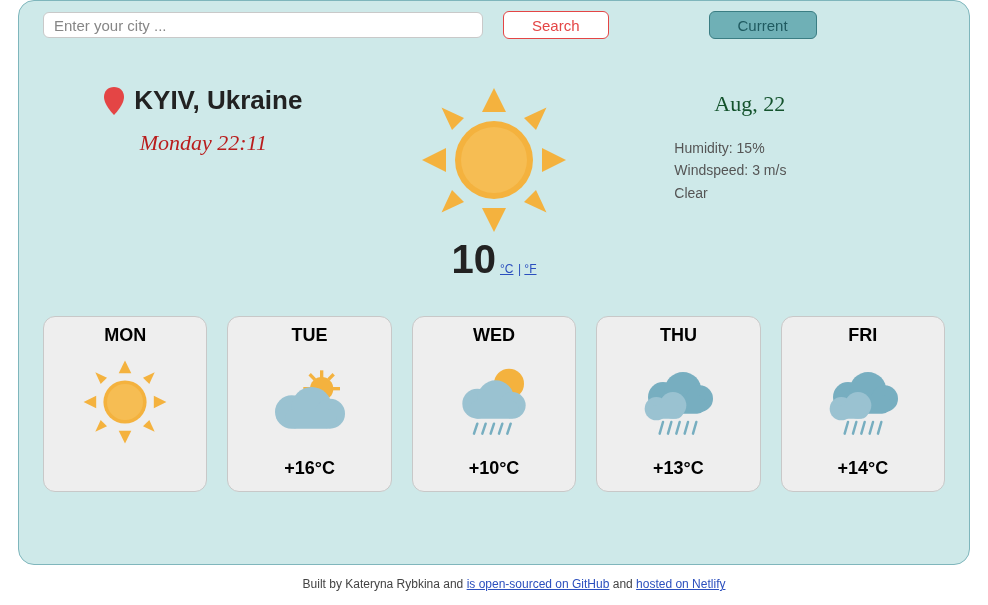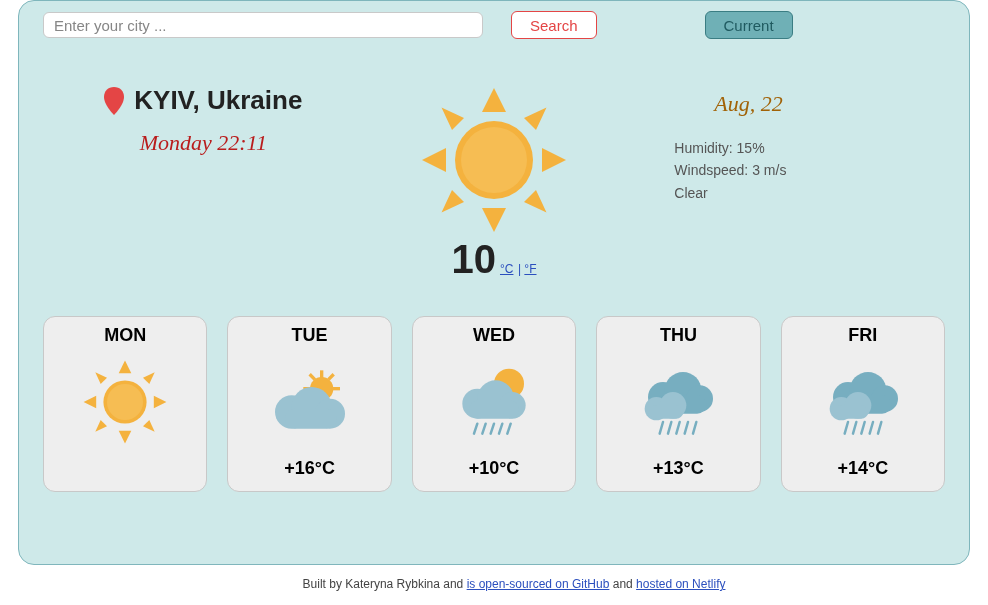--- a/index.html
+++ b/index.html
@@ -14,37 +14,37 @@
     margin: 0 18px;
     border: 1px solid #7fb6bc;
     border-radius: 16px;
     background: #cee9e9;
     padding: 10px 24px 18px 24px;
     height: 565px;
   }
   .top-bar {
     display: flex;
     align-items: center;
-    gap: 28px;
+    gap: 20px;
     padding: 0 0 6px 0;
   }
   .city-input {
     width: 440px;
     height: 26px;
     border: 1px solid #c9c9c9;
     border-radius: 6px;
     padding: 0 10px;
     font-size: 15px;
     color: #333;
     background: #fff;
   }
   .city-input::placeholder { color: #868686; }
   .btn {
     height: 28px;
-    padding: 0 18px;
+    padding: 0 28px;
     border-radius: 6px;
     font-size: 15px;
     cursor: pointer;
     font-family: inherit;
   }
   .btn-search {
     background: #fff;
     border: 1px solid #e44545;
     color: #e44545;
   }
@@ -82,22 +82,21 @@
     justify-content: center;
     gap: 4px;
     margin-top: 2px;
   }
   .temp-val { font-size: 40px; font-weight: 700; color: #222; }
   .unit-sep { font-size: 12px; color: #2b4fbe; }
   .unit-link { font-size: 12px; color: #2b4fbe; text-decoration: underline; cursor: pointer; }
   .col-right { padding-left: 30px; padding-top: 6px; }
   .date-str {
     font-size: 22px;
-    color: #a16207;
-    font-style: italic;
+    color: #14532d;
     font-family: "Segoe Script", cursive;
     margin-left: 40px;
   }
   .detail-list { margin-top: 20px; font-size: 14px; color: #555; line-height: 1.6; }
   .forecast-row {
     display: grid;
     grid-template-columns: repeat(5, 1fr);
     gap: 20px;
     margin-top: 34px;
   }

